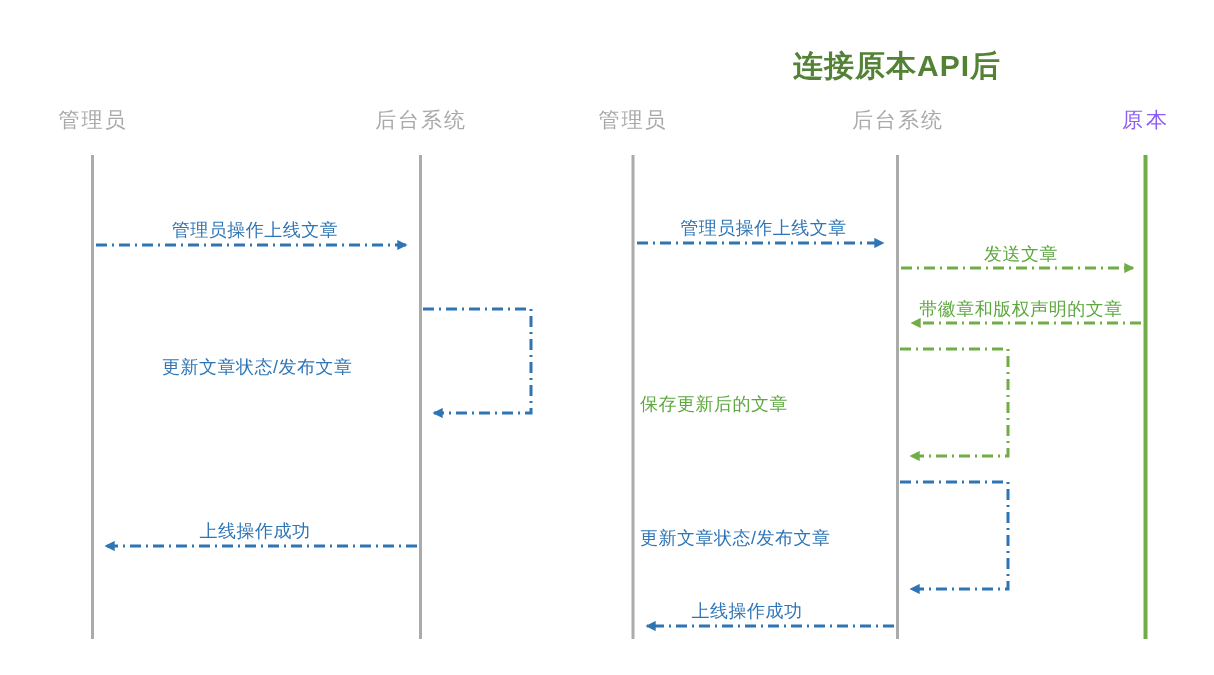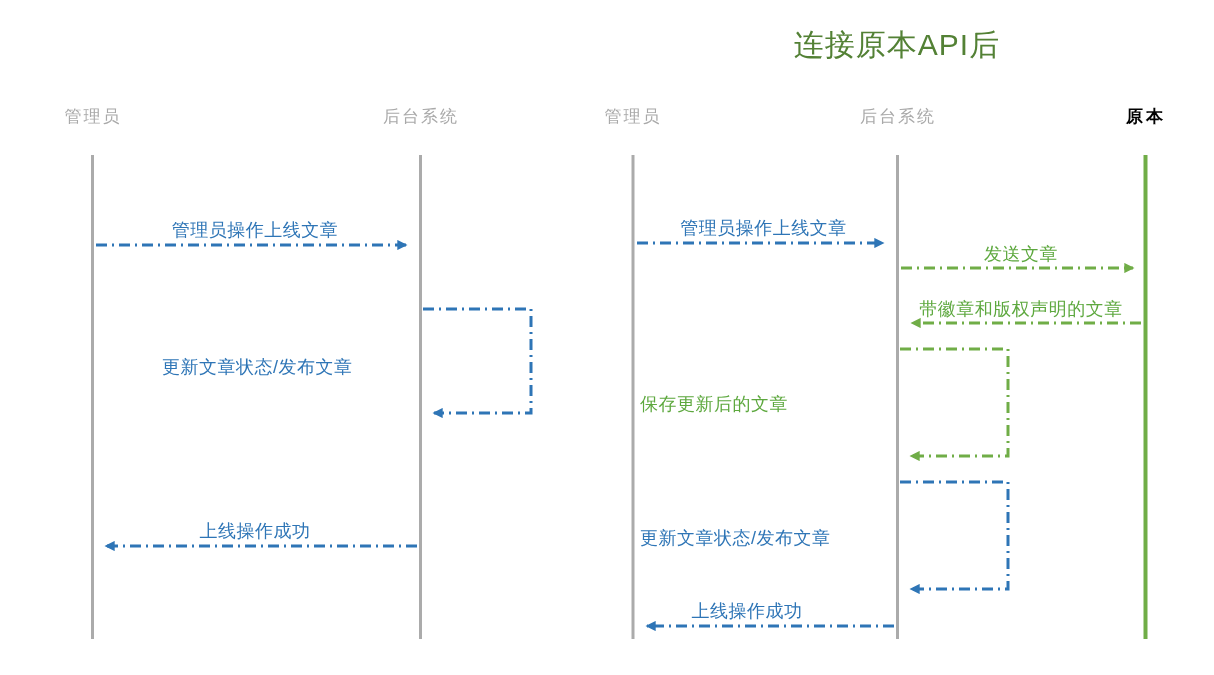--- a/index.html
+++ b/index.html
@@ -21,28 +21,28 @@
     position: absolute;
     white-space: nowrap;
     line-height: 1.1;
   }
   .diagram-title {
     font-size: 30px;
     text-align: center;
     letter-spacing: 4px;
   }
   .title-gray { color: #bdbdbd; font-weight: 400; }
-  .title-green { color: #538135; font-weight: 400; }
+  .title-green { color: #538135; font-weight: 700; margin-top: 21px; }
   .actor-label {
-    font-size: 17px;
+    font-size: 21px;
     text-align: center;
     letter-spacing: 2px;
     color: #a9a9a9;
   }
-  .actor-green { color: #000000; font-weight: 700; letter-spacing: 3px; text-align: center; }
+  .actor-green { color: #8b5cf6; font-weight: 400; letter-spacing: 3px; text-align: center; }
   .msg-label {
     font-size: 18px;
     letter-spacing: 0.5px;
   }
   .msg-blue { color: #2e75b6; }
   .msg-green { color: #5da83e; }
   .center { text-align: center; }
   .right-align { text-align: left; }
 </style>
 </head>

